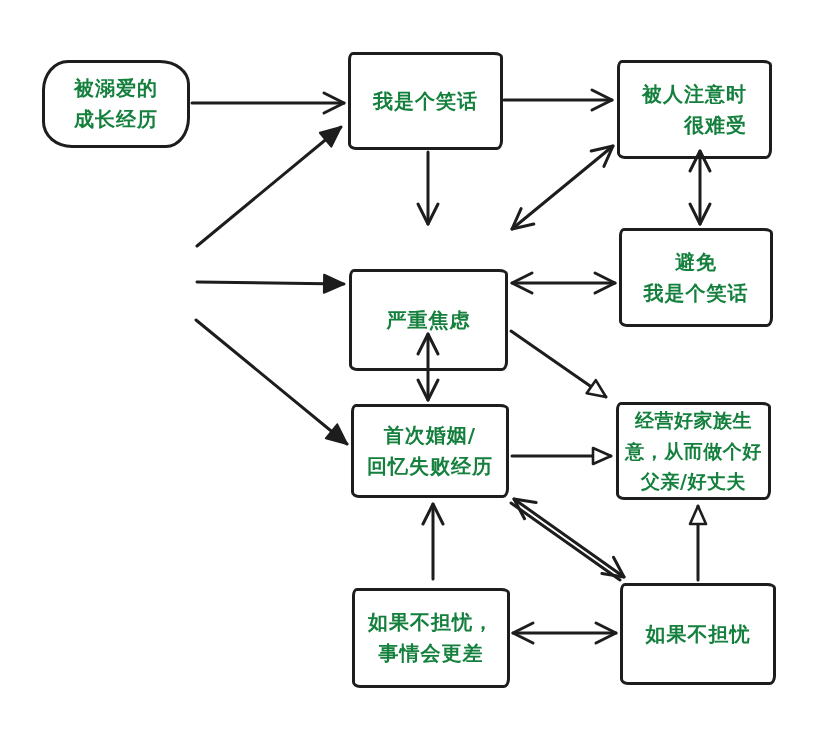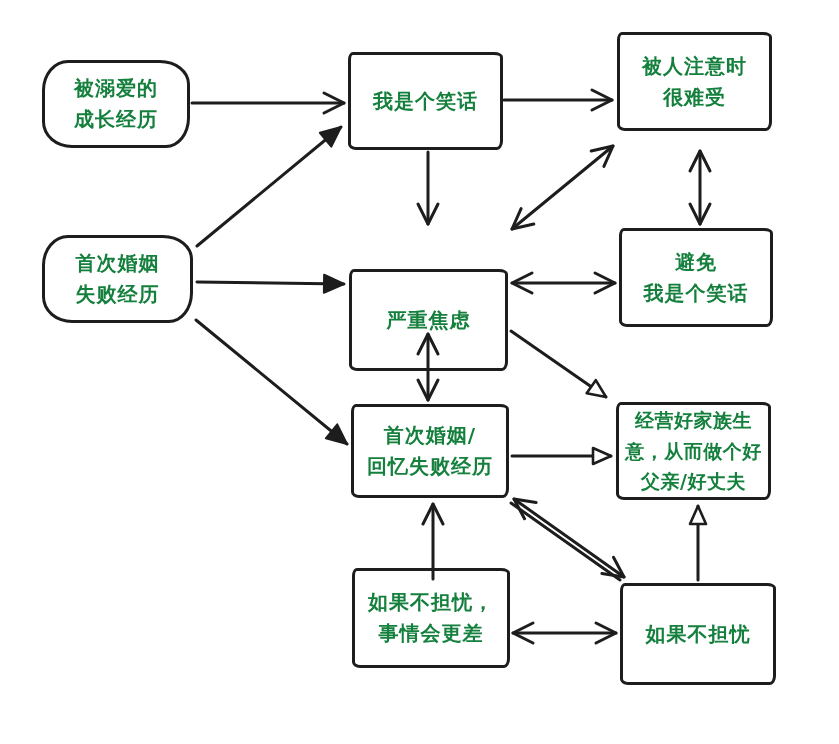--- a/index.html
+++ b/index.html
@@ -59,39 +59,37 @@
 </head>
 <body>
 
 <div id="canvas">
 
   <div class="node rounded" style="left:42px;  top:60px;  width:148px; height:88px;">被溺爱的
 成长经历</div>
 
   <div class="node rect" style="left:348px; top:52px;  width:155px; height:98px;">我是个笑话</div>
 
-  <div class="node rect" style="left:617px; top:32px;  width:155px; height:99px;">被人注意时
+  <div class="node rect" style="left:617px; top:60px;  width:155px; height:99px;text-align:right;">被人注意时
 很难受</div>
 
-  <div class="node rounded" style="left:42px;  top:235px; width:151px; height:88px;">首次婚姻
-失败经历</div>
 
   <div class="node rect" style="left:349px; top:228px; width:159px; height:102px;margin-top:41px;">严重焦虑</div>
 
   <div class="node rect" style="left:619px; top:228px; width:154px; height:99px;">避免
 我是个笑话</div>
 
   <div class="node rect" style="left:351px; top:404px; width:158px; height:94px;">首次婚姻/
 回忆失败经历</div>
 
   <div class="node rect small-text" style="left:616px; top:402px; width:155px; height:98px;">经营好家族生
 意，从而做个好
 父亲/好丈夫</div>
 
-  <div class="node rect" style="left:352px; top:568px; width:158px; height:100px;">如果不担忧，
+  <div class="node rect" style="left:352px; top:588px; width:158px; height:100px;">如果不担忧，
 事情会更差</div>
 
   <div class="node rect" style="left:620px; top:583px; width:156px; height:102px;">如果不担忧</div>
 
   <svg id="edges" width="839" height="744" viewBox="0 0 839 744">
     <defs>
       <marker id="mLine" markerUnits="userSpaceOnUse" markerWidth="28" markerHeight="28" viewBox="0 0 28 28" refX="24" refY="14" orient="auto-start-reverse">
         <polyline points="4,4 24,14 4,24" fill="none" stroke="#1d1d1d" stroke-width="3" stroke-linecap="round" stroke-linejoin="round"></polyline>
       </marker>
       <marker id="mSolid" markerUnits="userSpaceOnUse" markerWidth="26" markerHeight="22" viewBox="0 0 26 22" refX="23" refY="11" orient="auto-start-reverse">

